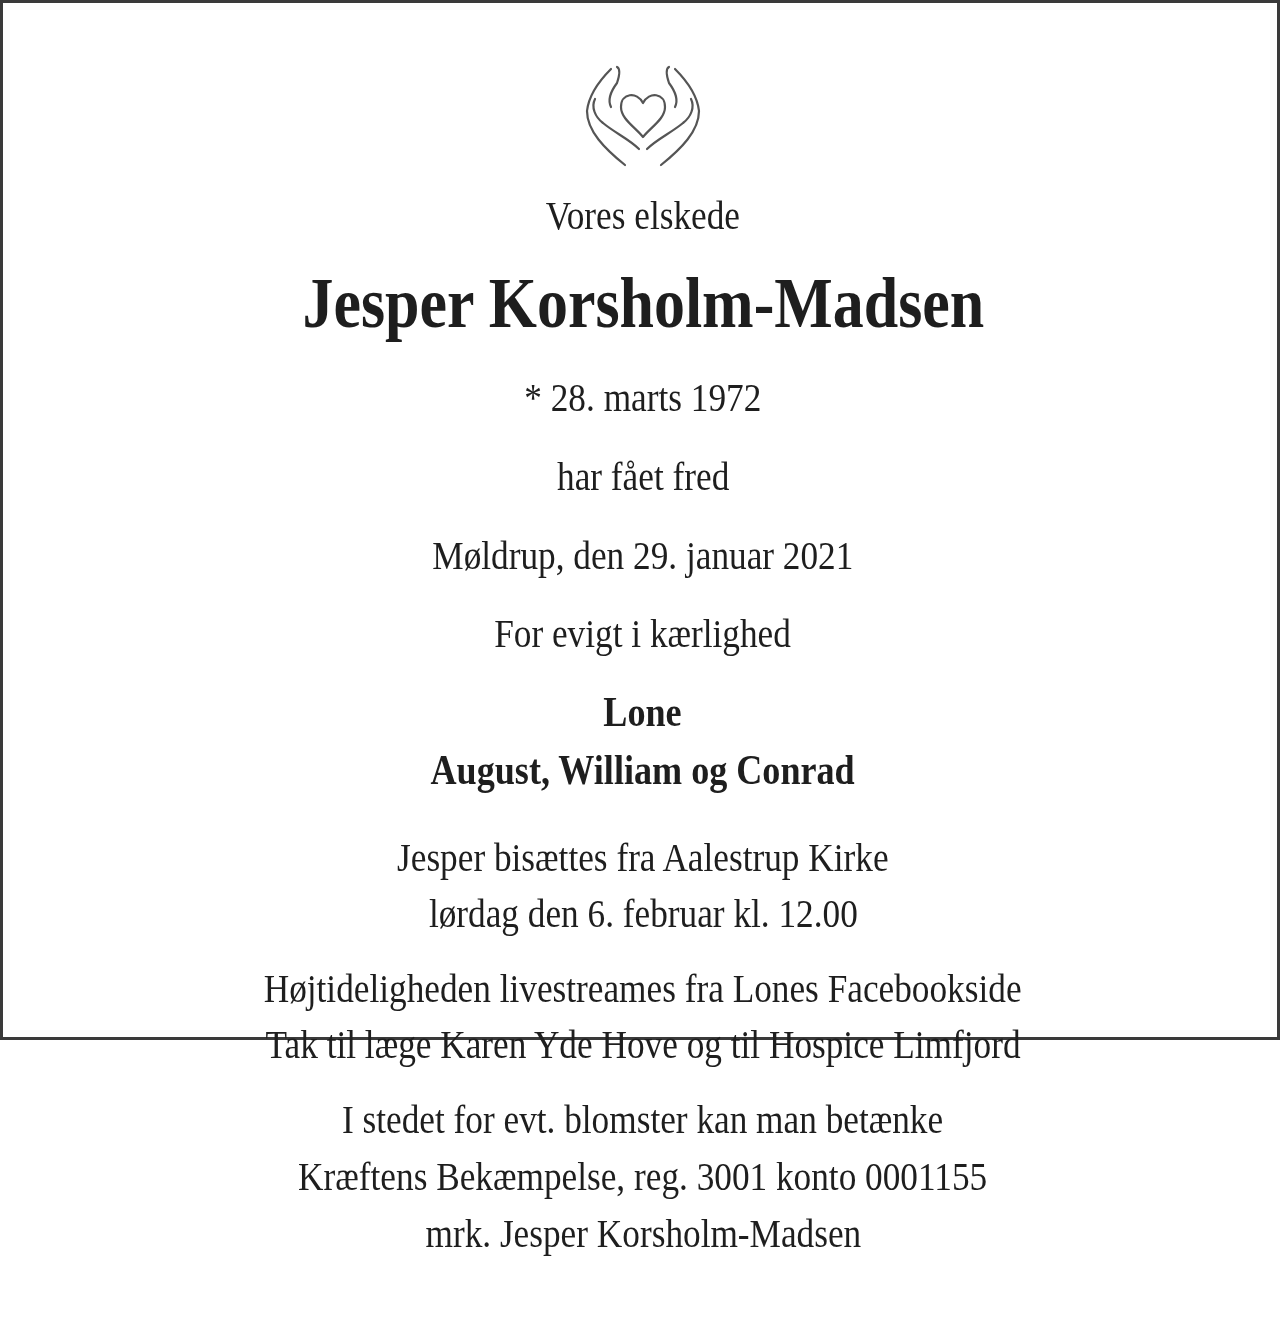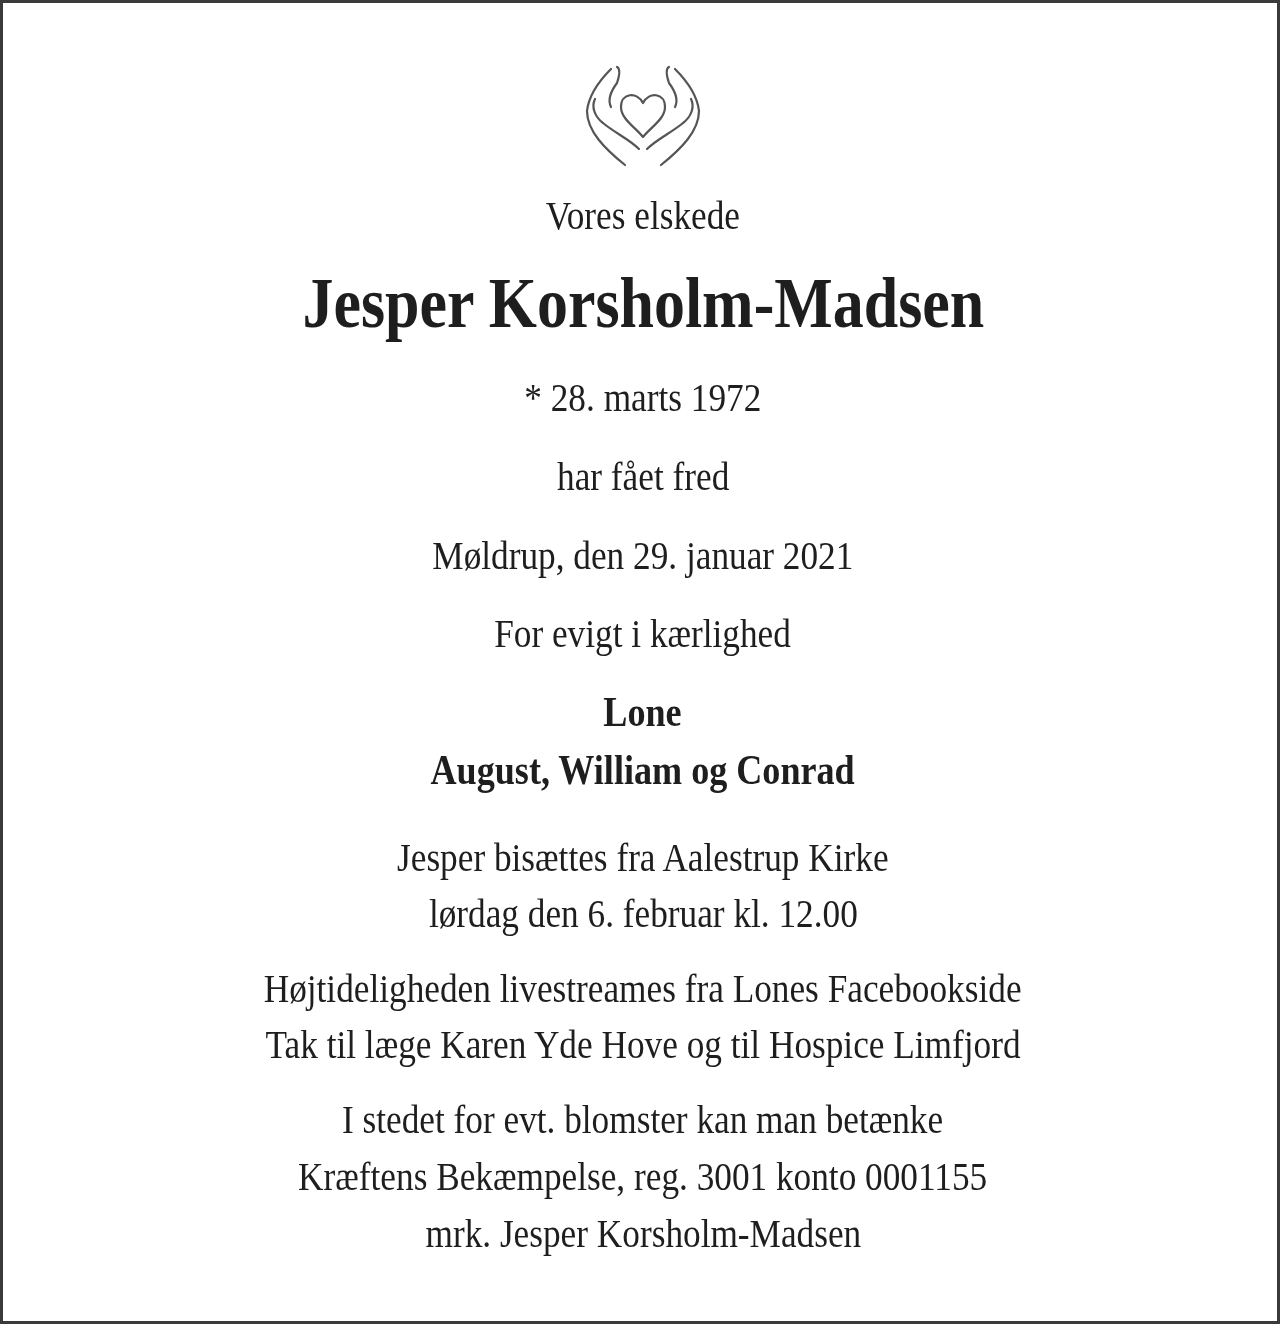--- a/index.html
+++ b/index.html
@@ -1,18 +1,18 @@
 <!DOCTYPE html>
 <html><head>
 <meta charset="utf-8">
 <style>
   html, body { margin:0; padding:0; background:#ffffff; }
   body { width:1280px; height:1324px; overflow:hidden; }
   .frame {
-    position:absolute; left:0; top:0; width:1280px; height:1324px;
+    position:absolute; left:0; top:0; width:1280px; height:1040px;
     box-sizing:border-box; border:3px solid #3a3a3a; background:#fff;
   }
   .line {
     position:absolute; left:0; width:1280px; text-align:center;
     font-family:"Liberation Serif", "DejaVu Serif", serif;
     color:#1e1e1e; white-space:nowrap;
   }
   .line span { display:inline-block; transform:scaleX(0.86); transform-origin:center; }
   .reg { font-size:41px; line-height:48px; }
   .bold { font-weight:bold; font-size:42px; line-height:50px; }

